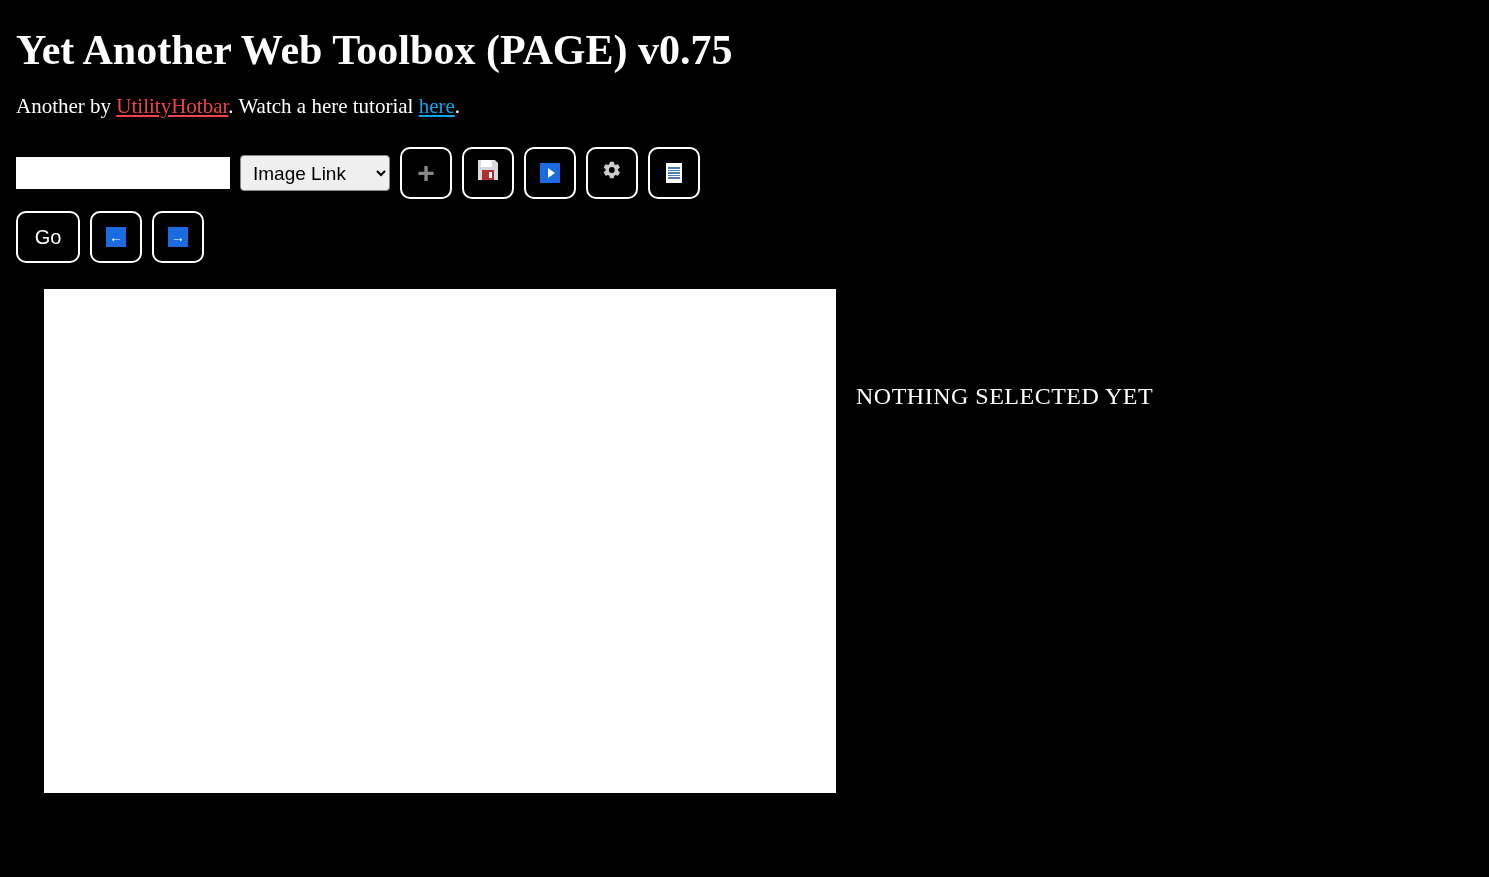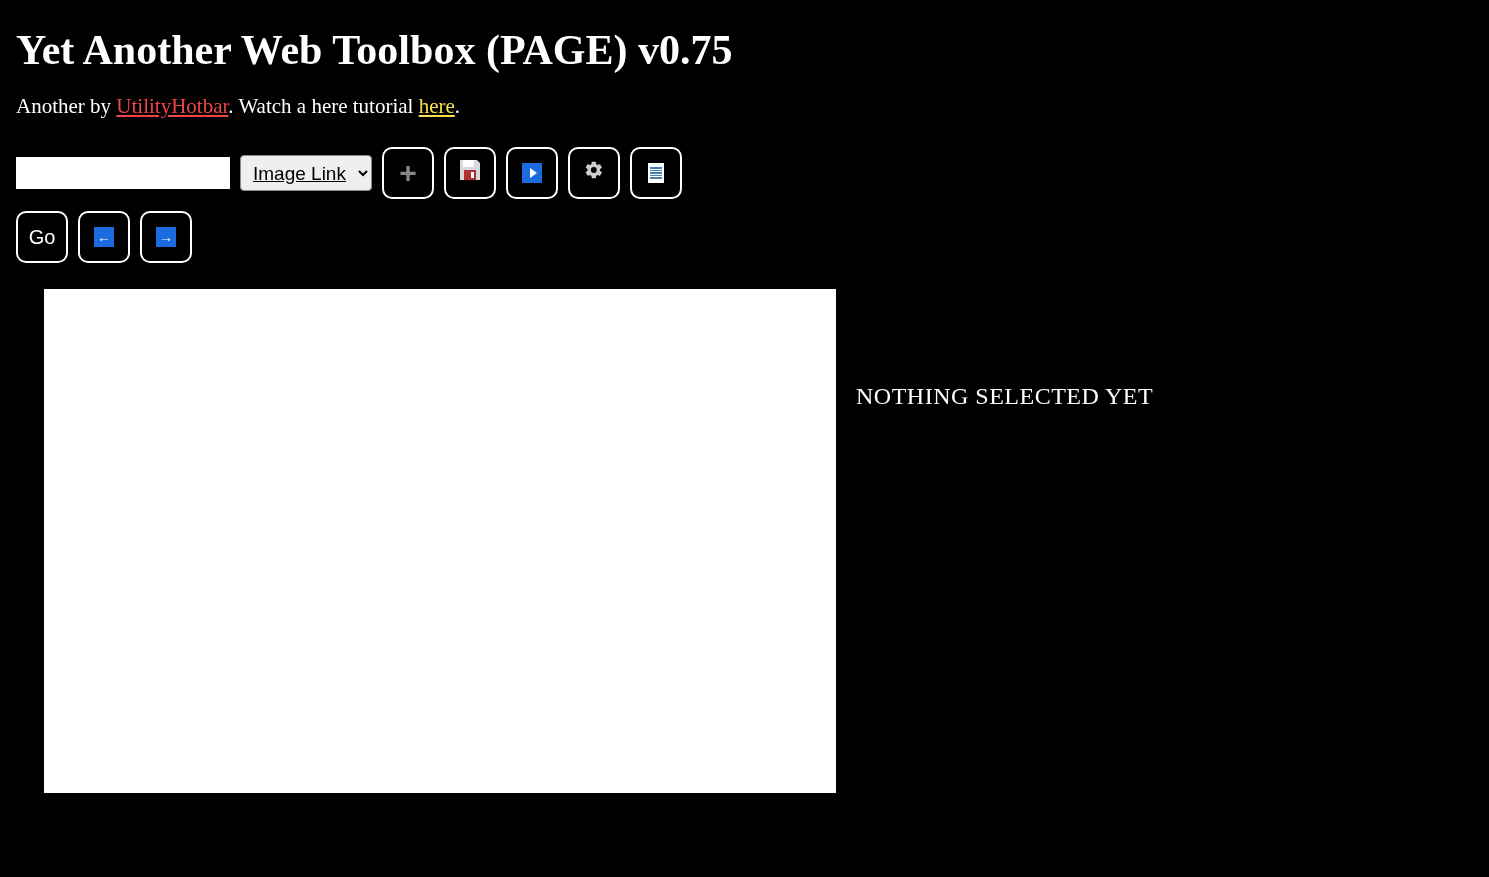--- a/index.html
+++ b/index.html
@@ -20,21 +20,21 @@
     }
     .subtitle {
       font-size: 21px;
       margin: 0 0 28px 0;
     }
     a.link1 {
       color: #ef4444;
       text-decoration: underline;
     }
     a.link2 {
-      color: #fde047;
+      color: #0ea5e9;
       text-decoration: underline;
     }
     .toolbar-row {
       display: flex;
       align-items: center;
       gap: 10px;
       margin-bottom: 12px;
     }
     .text-input {
       background: #fff;
@@ -53,24 +53,23 @@
       width: 210px;
       font-size: 16px;
       padding: 2px 6px;
     }
     .select-el {
       background: #efefef;
       color: #000;
       border: 1px solid #888;
       border-radius: 4px;
       height: 36px;
-      width: 132px;
+      width: 150px;
       font-size: 19px;
       padding: 2px 8px;
-      text-decoration: underline;
     }
     .icon-btn {
       background: #000;
       color: #fff;
       border: 2.5px solid #fff;
       border-radius: 10px;
       width: 52px;
       height: 52px;
       display: flex;
       align-items: center;
@@ -78,21 +77,21 @@
       font-size: 22px;
       cursor: pointer;
       padding: 0;
     }
     .go-btn {
       background: #000;
       color: #fff;
       border: 2.5px solid #fff;
       border-radius: 10px;
       height: 52px;
-      width: 52px;
+      width: 64px;
       padding: 0;
       font-size: 20px;
       cursor: pointer;
     }
     .page-label {
       font-size: 21px;
     }
     .plus-glyph {
       font-size: 30px;
       line-height: 1;

